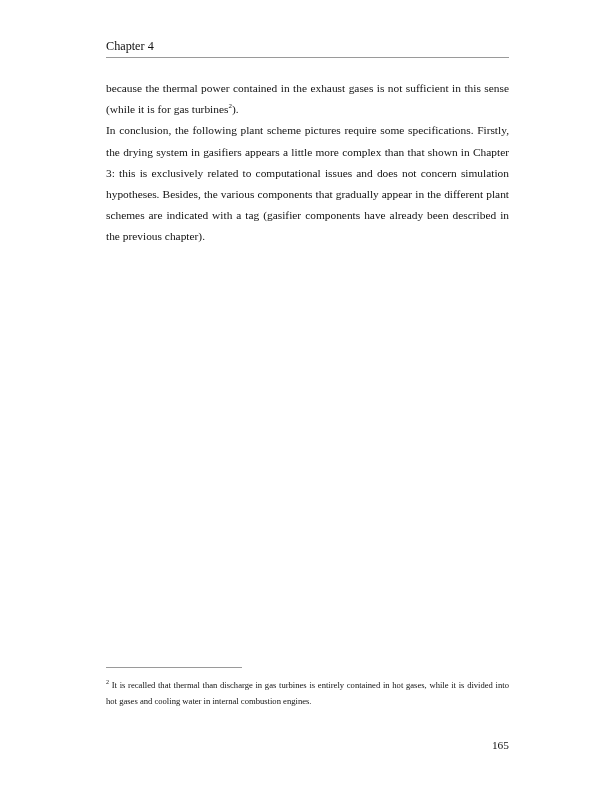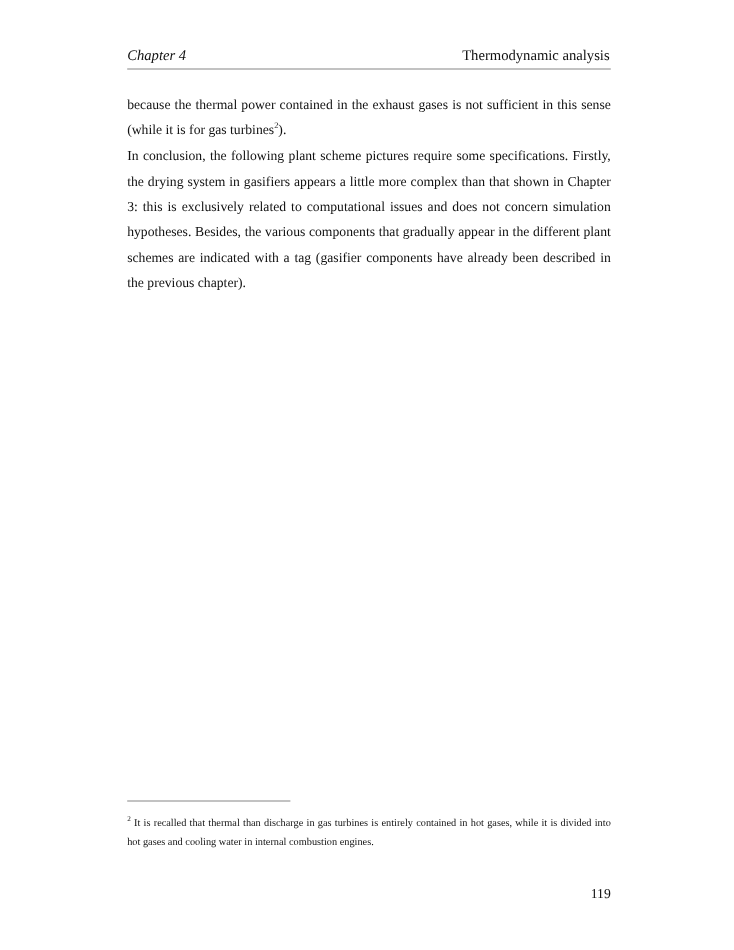--- a/index.html
+++ b/index.html
@@ -17,21 +17,21 @@
     }
     .header {
       position: absolute;
       left: 106px;
       top: 37px;
       width: 402px;
       height: 18px;
       font-size: 12.2px;
       line-height: 18px;
     }
-    .header .left { position: absolute; left: 0; top: 0; font-style: italic; }
+    .header .left { position: absolute; left: 0; top: 0; }
     .header .right { position: absolute; right: 0; top: 0; }
     .header-rule {
       position: absolute;
       left: 106px;
       top: 57px;
       width: 403px;
       height: 0;
       border-top: 1px solid #9a9a9a;
     }
     .body-text {
@@ -79,25 +79,24 @@
       top: 737px;
       font-size: 11.4px;
       line-height: 16px;
     }
   </style>
 </head>
 <body>
 
 <div class="header">
   <span class="left">Chapter 4</span>
-  <span class="right">Thermodynamic analysis</span>
 </div>
 <div class="header-rule"></div>
 
 <div class="body-text">
   <p><span>because the thermal power contained in the exhaust gases is not sufficient in this sense (while it is for gas turbines</span><sup>2</sup><span>).</span></p>
   <p>In conclusion, the following plant scheme pictures require some specifications. Firstly, the drying system in gasifiers appears a little more complex than that shown in Chapter 3: this is exclusively related to computational issues and does not concern simulation hypotheses. Besides, the various components that gradually appear in the different plant schemes are indicated with a tag (gasifier components have already been described in the previous chapter).</p>
 </div>
 
 <div class="footnote-rule"></div>
 <div class="footnote"><sup>2</sup><span> It is recalled that thermal than discharge in gas turbines is entirely contained in hot gases, while it is divided into hot gases and cooling water in internal combustion engines.</span></div>
 
-<div class="page-number">119</div>
+<div class="page-number">165</div>
 
 </body></html>

